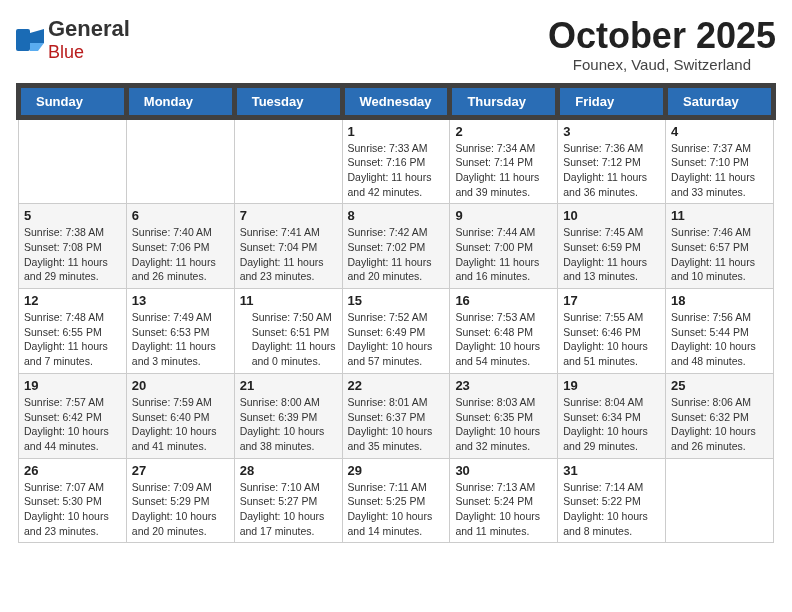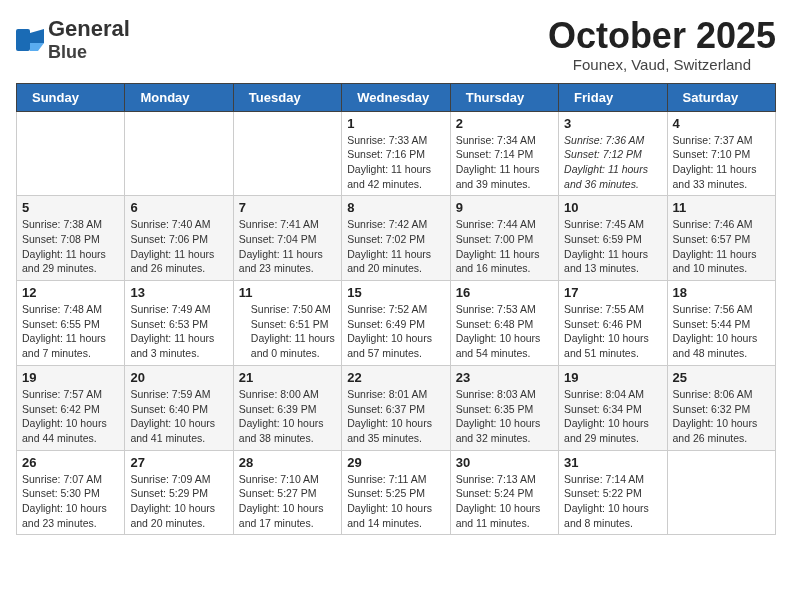--- a/index.html
+++ b/index.html
@@ -43,21 +43,21 @@
       border-collapse: collapse;
       border: 1px solid #ccc;
     }
     .calendar-table th {
       background-color: #2a6db5;
       color: #fff;
       font-size: 13px;
       font-weight: bold;
       padding: 6px 15px;
       text-align: left;
-      border: 1px solid #404040;
+      border: 5px solid #404040;
     }
     .calendar-table td {
       border: 1px solid #ccc;
       vertical-align: top;
       padding: 4px 5px;
       font-size: 11px;
       color: #333;
       width: calc(100% / 7);
       height: 80px;
       background: #fff;
@@ -88,21 +88,21 @@
 
 <div class="header-area">
   <div class="logo">
     <svg class="logo-icon" viewBox="0 0 28 22" xmlns="http://www.w3.org/2000/svg">
       <rect x="0" y="0" width="14" height="22" rx="2" fill="#1a6bb5"></rect>
       <polygon points="14,4 28,0 28,14 14,18" fill="#1a6bb5"></polygon>
       <polygon points="14,14 28,14 22,22 14,22" fill="#5aacf0"></polygon>
     </svg>
     <div>
       <span style="font-size:22px;font-weight:bold;color:#333;">General</span><br>
-      <span style="font-size:18px;font-weight:bold;color:#404040;">Blue</span>
+      <span style="font-size:18px;font-weight:normal;color:#b91c1c;">Blue</span>
     </div>
   </div>
   <div class="title-area">
     <div class="month-title">October 2025</div>
     <div class="location-title">Founex, Vaud, Switzerland</div>
   </div>
 </div>
 
 <table class="calendar-table">
   <thead>
@@ -128,21 +128,21 @@
 Daylight: 11 hours and 42 minutes.</div>
         </td>
         <td>
           <div class="day-number">2</div>
           <div class="day-info" style="white-space: pre-line;">Sunrise: 7:34 AM
 Sunset: 7:14 PM
 Daylight: 11 hours and 39 minutes.</div>
         </td>
         <td>
           <div class="day-number">3</div>
-          <div class="day-info" style="white-space: pre-line; font-style: italic;">Sunrise: 7:36 AM
+          <div class="day-info" style="white-space: pre-line;">Sunrise: 7:36 AM
 Sunset: 7:12 PM
 Daylight: 11 hours and 36 minutes.</div>
         </td>
         <td>
           <div class="day-number">4</div>
           <div class="day-info" style="white-space: pre-line;">Sunrise: 7:37 AM
 Sunset: 7:10 PM
 Daylight: 11 hours and 33 minutes.</div>
         </td>
       </tr>

